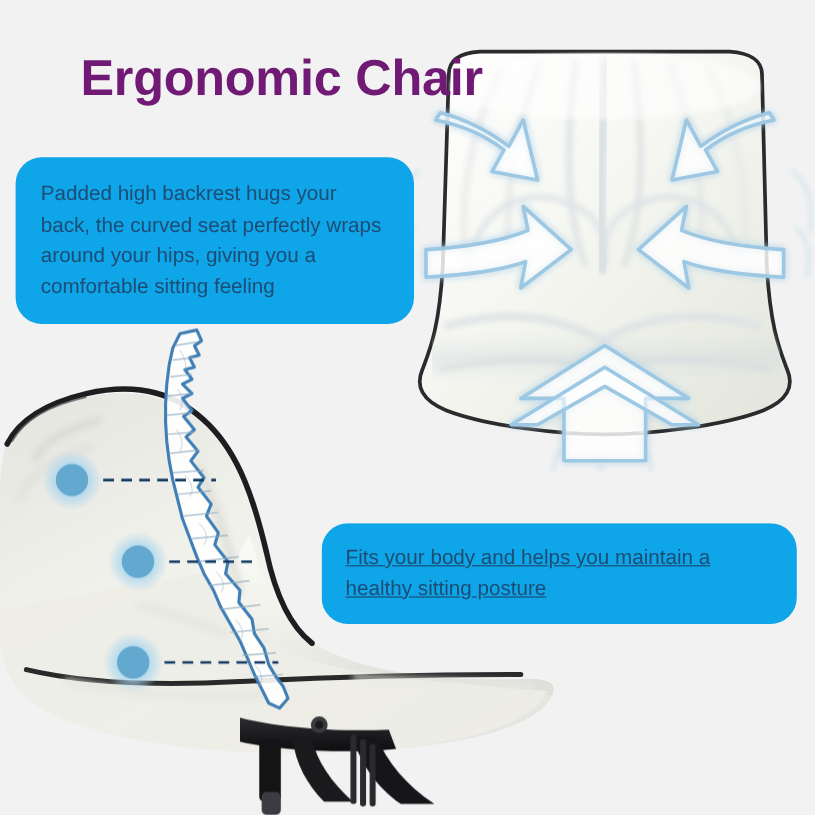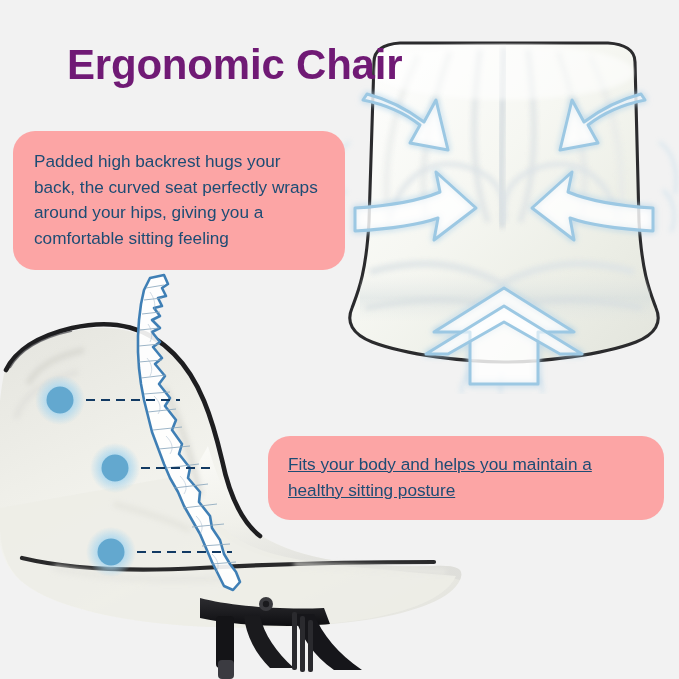--- a/index.html
+++ b/index.html
@@ -18,21 +18,21 @@
     font-size:42px;font-weight:bold;
     color:#701a75;
     letter-spacing:-0.2px;
     white-space:nowrap;
     margin-left:39px;
   }
 
   
   .card{
     position:absolute;
-    background:#fca5a5;
+    background:#0ea5e9;
     border-radius:22px;
     color:#1d4c74;
     font-size:17.2px;
     line-height:25.5px;
     box-sizing:border-box;
   }
   .card-a{left:13px;top:131px;width:332px;padding:18px 20px 19px 21px;}
   .card-b{left:268px;top:436px;width:396px;padding:16px 20px 17px 20px;text-decoration:underline;}
   .card p{margin:0;}
 

